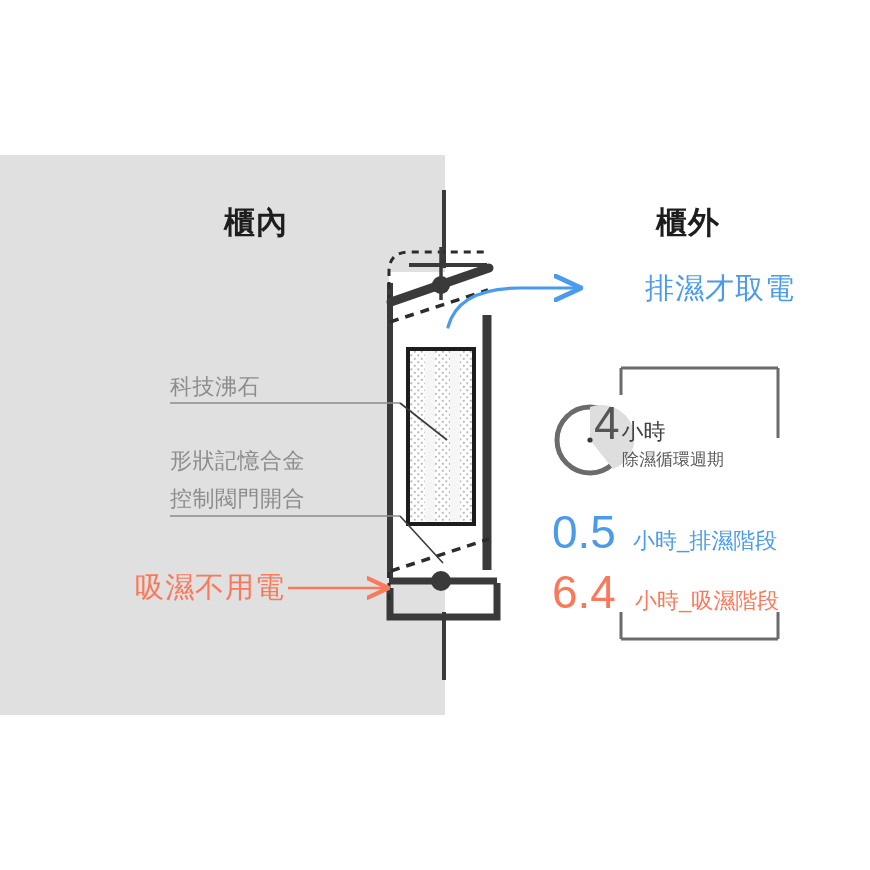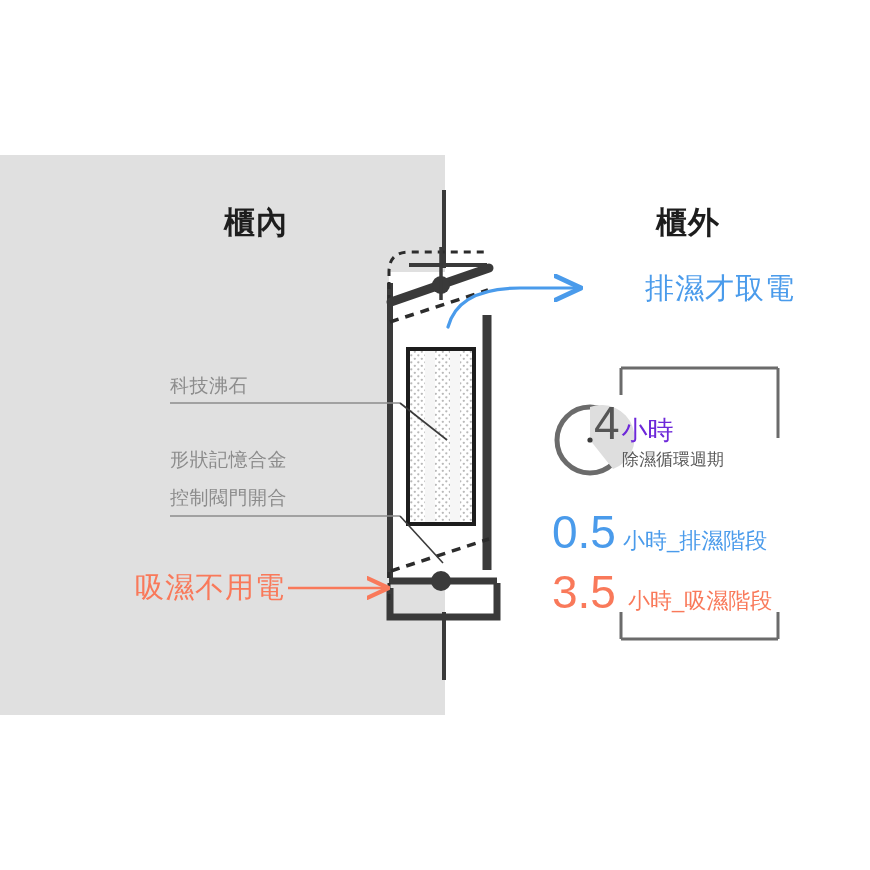--- a/index.html
+++ b/index.html
@@ -29,21 +29,21 @@
     white-space: nowrap;
     line-height: 1;
   }
   .heading {
     font-size: 31px;
     font-weight: bold;
     color: #1d1d1d;
     letter-spacing: 1px;
   }
   .label-gray {
-    font-size: 19px;
+    font-size: 22px;
     color: #8c8c8c;
     letter-spacing: 0.5px;
   }
   .label-blue {
     font-size: 29px;
     color: #4a9beb;
     letter-spacing: 1px;
     margin-left: 48px;
   }
   .label-orange {
@@ -52,22 +52,22 @@
     letter-spacing: 1px;
   }
   .big-num {
     font-size: 46px;
     color: #555555;
     font-weight: 300;
   }
   .big-num.blue { color: #4a9beb; text-align: right; }
   .big-num.orange { color: #f9795a; }
   .unit-dark {
-    font-size: 26px;
-    color: #6d28d9;
+    font-size: 22px;
+    color: #404040;
   }
   .unit-blue {
     font-size: 22px;
     color: #4a9beb;
   }
   .unit-orange {
     font-size: 22px;
     color: #f9795a;
   }
   .cycle-sub {
@@ -175,21 +175,21 @@
 
   <div class="ov row" style="left:594px; top:400px;">
     <span class="big-num">4</span>
     <span class="unit-dark" style="margin-left:2px;">小時</span>
   </div>
 
   <div class="ov cycle-sub" style="left:622px; top:451px;">除濕循環週期</div>
 
   <div class="ov row" style="left:552px; top:509px;">
     <span class="big-num blue">0.5</span>
-    <span class="unit-blue" style="margin-left:7px;">小時_排濕階段</span>
+    <span class="unit-blue" style="margin-left:17px;">小時_排濕階段</span>
   </div>
 
   <div class="ov row" style="left:552px; top:569px;">
-    <span class="big-num orange">3.5</span>
-    <span class="unit-orange" style="margin-left:12px;">小時_吸濕階段</span>
+    <span class="big-num orange">6.4</span>
+    <span class="unit-orange" style="margin-left:19px;">小時_吸濕階段</span>
   </div>
 
 </div>
 
 </body></html>

